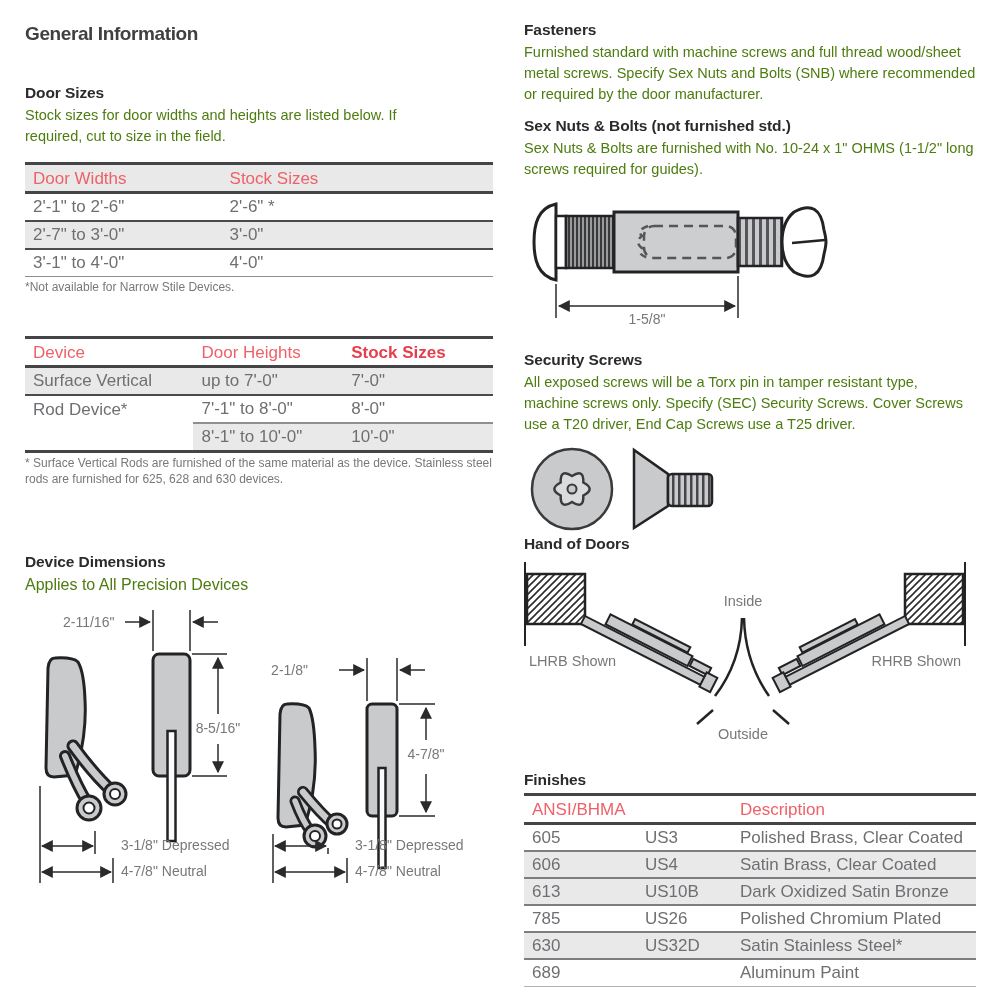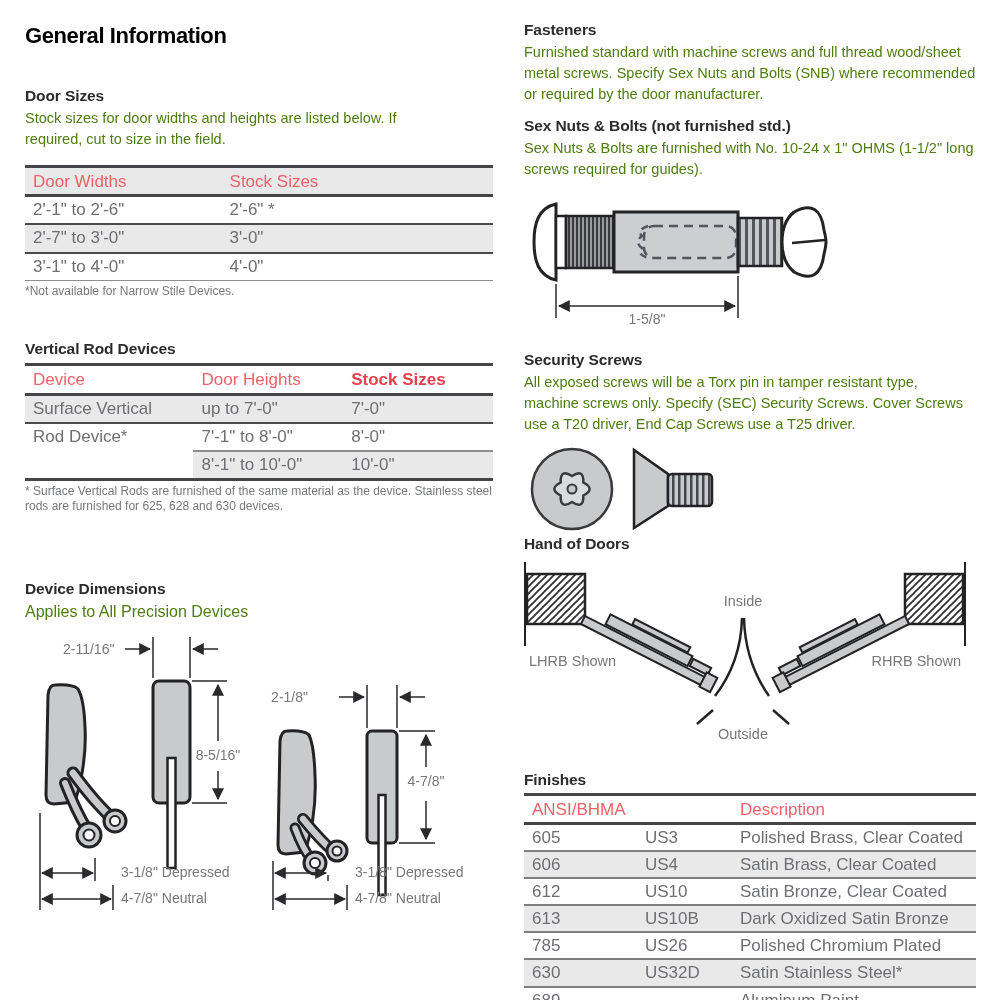--- a/index.html
+++ b/index.html
@@ -6,21 +6,21 @@
   html, body { margin:0; padding:0; background:#ffffff; }
   body {
     width:1000px; height:1000px; position:relative; overflow:hidden;
     font-family:"Liberation Sans", sans-serif;
     color:#77787a;
   }
   .col-left  { position:absolute; left:25px;  top:24px; width:468px; }
   .col-right { position:absolute; left:524px; top:20px; width:452px; }
 
   h1 {
-    font-size:22px; font-weight:bold; color:#000000;
+    font-size:19px; font-weight:bold; color:#404040;
     letter-spacing:-0.4px; margin:0 0 38px 0; line-height:1.1;
   }
   h2 {
     font-size:15.5px; font-weight:bold; color:#2b2b2d;
     margin:0; line-height:1.3; letter-spacing:-0.1px;
   }
   p.body {
     font-size:14.5px; color:#4d7c0f; line-height:1.44;
     margin:2px 0 0 0;
   }
@@ -100,21 +100,20 @@
         <tr>
           <td>3'-1" to 4'-0"</td>
           <td>4'-0"</td>
         </tr>
       </tbody>
     </table>
     <p class="footnote">*Not available for Narrow Stile Devices.</p>
   </section>
 
   <section class="mt-sec">
-    <h2>Vertical Rod Devices</h2>
     <table class="tbl rod-tbl" style="margin-top:4px">
       <colgroup>
           <col style="width:36%">
           <col style="width:32%">
           <col style="width:32%">
         </colgroup>
       <thead>
         <tr>
           <th>Device</th>
           <th>Door Heights</th>
@@ -379,25 +378,20 @@
         <tr>
           <td>605</td>
           <td>US3</td>
           <td>Polished Brass, Clear Coated</td>
         </tr>
         <tr class="shade">
           <td>606</td>
           <td>US4</td>
           <td>Satin Brass, Clear Coated</td>
         </tr>
-        <tr>
-          <td>612</td>
-          <td>US10</td>
-          <td>Satin Bronze, Clear Coated</td>
-        </tr>
         <tr class="shade">
           <td>613</td>
           <td>US10B</td>
           <td>Dark Oxidized Satin Bronze</td>
         </tr>
         <tr>
           <td>785</td>
           <td>US26</td>
           <td>Polished Chromium Plated</td>
         </tr>

